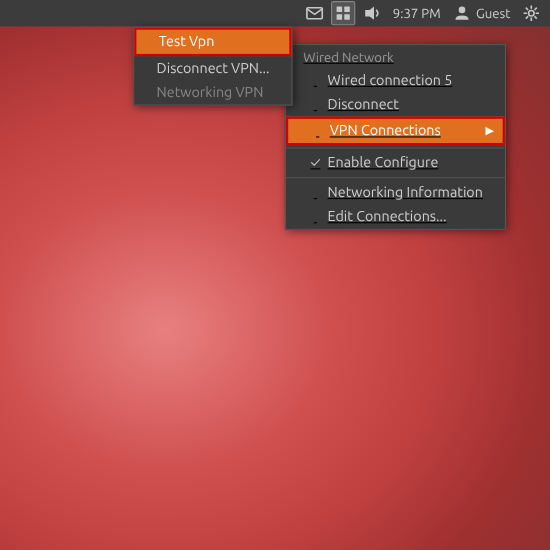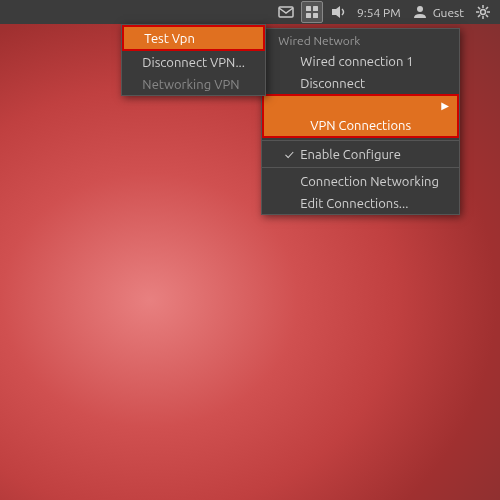--- a/index.html
+++ b/index.html
@@ -76,27 +76,28 @@
       font-size: 12px;
       padding: 0 4px;
       display: flex;
       align-items: center;
       gap: 6px;
     }
 
     
     .main-dropdown {
       position: absolute;
-      top: 28px;
+      top: 40px;
       right: 40px;
       background: #3a3a3a;
       border: 1px solid #555;
       min-width: 195px;
       z-index: 100;
       box-shadow: 2px 2px 8px rgba(0,0,0,0.5);
+      text-decoration: underline;
     }
 
     .menu-item {
       padding: 4px 20px;
       color: #d0d0d0;
       cursor: pointer;
       display: flex;
       align-items: center;
       gap: 4px;
       font-size: 13px;
@@ -154,21 +155,20 @@
     }
 
     .sub-menu .menu-item.greyed {
       color: #888;
       cursor: default;
     }
 
     
     .menu-item.vpn-highlighted {
       border: 2px solid #cc0000;
-      flex-direction: column;
     }
   </style>
 </head>
 <body>
 
 <div class="desktop">
 
   <div class="top-panel">
     <div class="panel-items">
 
@@ -188,21 +188,21 @@
         </svg>
       </div>
 
       <div class="panel-icon">
         <svg viewBox="0 0 16 16" fill="#c8c8c8">
           <polygon points="2,5 6,5 10,2 10,14 6,11 2,11" fill="#c8c8c8"></polygon>
           <path d="M12,5 Q15,8 12,11" fill="none" stroke="#c8c8c8" stroke-width="1.5"></path>
         </svg>
       </div>
 
-      <span class="panel-time">9:54 PM</span>
+      <span class="panel-time">9:37 PM</span>
 
       <div class="panel-user">
         <svg viewBox="0 0 14 14" width="14" height="14" fill="#c8c8c8">
           <circle cx="7" cy="4" r="3" fill="#c8c8c8"></circle>
           <path d="M1,13 Q1,9 7,9 Q13,9 13,13" fill="#c8c8c8"></path>
         </svg>
         <span>Guest</span>
       </div>
 
       <div class="panel-icon">
@@ -213,39 +213,39 @@
       </div>
     </div>
   </div>
 
   <div class="main-dropdown">
     <div class="menu-item header-item">
       <span>Wired Network</span>
     </div>
     <div class="menu-item">
       <span class="check-mark">&nbsp;</span>
-      <span>Wired connection 1</span>
+      <span>Wired connection 5</span>
     </div>
     <div class="menu-item">
       <span class="check-mark">&nbsp;</span>
       <span>Disconnect</span>
     </div>
     <div class="menu-item active-vpn vpn-highlighted">
       <span class="check-mark">&nbsp;</span>
       <span>VPN Connections</span>
     </div>
     <div class="menu-separator"></div>
     <div class="menu-item">
       <span class="check-mark">✓</span>
       <span>Enable Configure</span>
     </div>
     <div class="menu-separator"></div>
     <div class="menu-item">
       <span class="check-mark">&nbsp;</span>
-      <span>Connection Networking</span>
+      <span>Networking Information</span>
     </div>
     <div class="menu-item">
       <span class="check-mark">&nbsp;</span>
       <span>Edit Connections...</span>
     </div>
   </div>
 
   <div class="sub-menu">
     <div class="menu-item highlighted">
       <span>Test Vpn</span>

